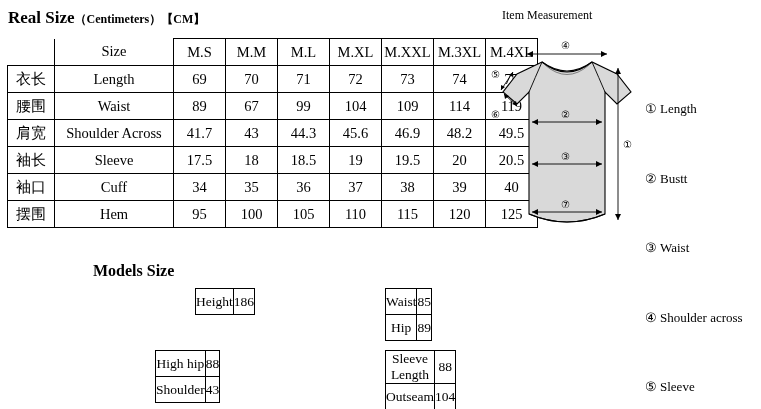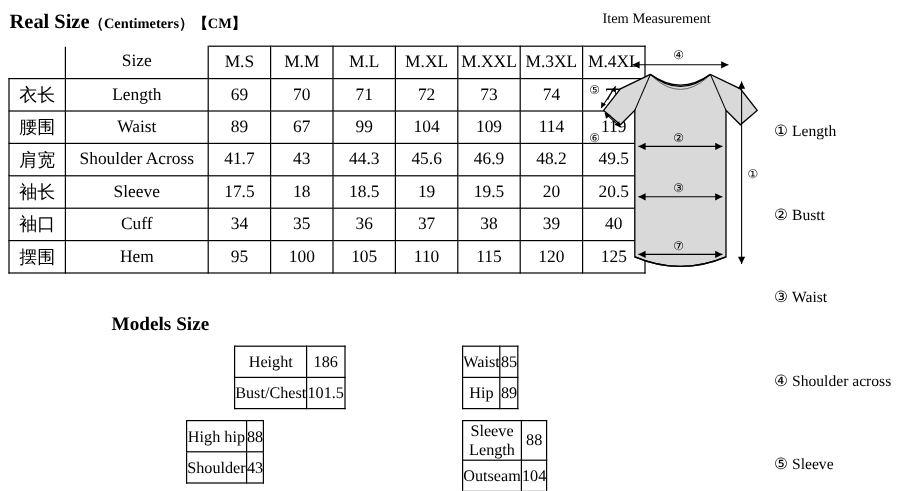--- a/index.html
+++ b/index.html
@@ -301,24 +301,20 @@
   <div class="heading-models">Models Size</div>
 
   <div class="models">
 
     <table class="mtable m-left-top">
       <tbody>
         <tr>
           <td class="lab">Height</td>
           <td class="val">186</td>
         </tr>
-        <tr>
-          <td class="lab">Bust/Chest</td>
-          <td class="val">101.5</td>
-        </tr>
       </tbody>
     </table>
 
     <table class="mtable m-right-top">
       <tbody>
         <tr>
           <td class="lab">Waist</td>
           <td class="val">85</td>
         </tr>
         <tr>

